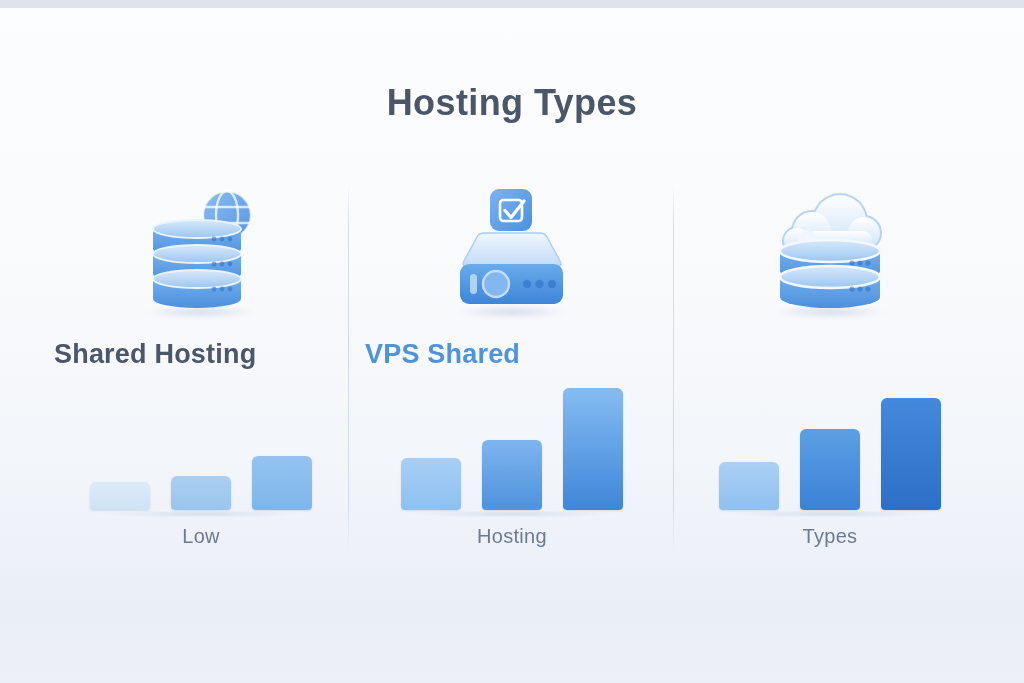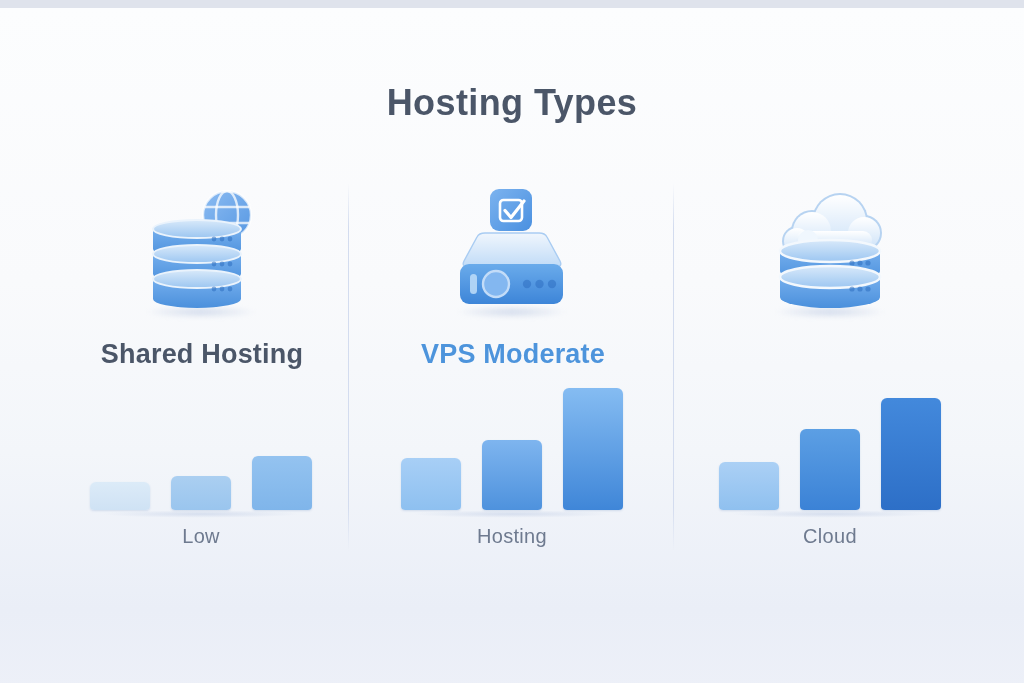--- a/index.html
+++ b/index.html
@@ -19,22 +19,22 @@
   .column{position:absolute;top:165px;width:310px;height:400px;}
   .icon-wrap{position:relative;width:132px;height:124px;margin:14px auto 0;}
   .icon-wrap svg{position:relative;display:block;width:132px;height:124px;z-index:2;}
   .icon-shadow{
     position:absolute;left:50%;transform:translateX(-50%);bottom:-10px;z-index:1;
     width:156px;height:18px;border-radius:50%;
     background:radial-gradient(50% 50% at 50% 50%,rgba(160,180,215,.42),rgba(160,180,215,0) 72%);
     filter:blur(2px);
   }
   .col-title{
-    position:absolute;top:166px;left:1px;width:100%;margin:0;
-    text-align:center;font-size:27px;font-weight:700;letter-spacing:.2px;color:#4b5668;
+    position:absolute;top:166px;left:8px;width:100%;margin:0;
+    font-size:27px;font-weight:700;letter-spacing:.2px;color:#4b5668;
   }
   .chart{
     position:absolute;top:210px;left:50%;transform:translateX(-50%);
     width:240px;height:127px;display:flex;align-items:flex-end;justify-content:center;gap:21px;
   }
   .bar{
     width:60px;border-radius:6px 6px 4px 4px;
     box-shadow:0 1px 2px rgba(120,150,200,.25);
   }
   .chart-floor{
@@ -157,21 +157,21 @@
           <circle cx="50" cy="97" r="13" fill="#83b7f0" stroke="#c3dcf8" stroke-width="2.4"></circle>
           <g fill="#2b6bbf" opacity=".5">
             <circle cx="81" cy="97" r="4.2"></circle>
               <circle cx="93.5" cy="97" r="4.2"></circle>
               <circle cx="106" cy="97" r="4.2"></circle>
           </g>
         </g>
       </svg>
       <div class="icon-shadow"></div>
     </div>
-    <h2 class="col-title" style="color: rgb(77, 148, 220);">VPS Moderate</h2>
+    <h2 class="col-title" style="color: rgb(77, 148, 220);">VPS Shared</h2>
     <div class="chart">
       <div class="bar" style="height: 52px; background: linear-gradient(rgb(168, 207, 246), rgb(142, 192, 240));"></div>
       <div class="bar" style="height: 70px; background: linear-gradient(rgb(126, 181, 239), rgb(78, 146, 221));"></div>
       <div class="bar" style="height: 122px; background: linear-gradient(rgb(133, 188, 242), rgb(63, 134, 216));"></div>
     </div>
     <div class="chart-floor"></div>
     <div class="level-label">Hosting</div>
   </section>
 
   <section class="column" style="left:675px">
@@ -231,16 +231,16 @@
         </g>
       </svg>
       <div class="icon-shadow"></div>
     </div>
     <div class="chart">
       <div class="bar" style="height: 48px; background: linear-gradient(rgb(171, 208, 245), rgb(143, 192, 239));"></div>
       <div class="bar" style="height: 81px; background: linear-gradient(rgb(92, 159, 228), rgb(59, 130, 214));"></div>
       <div class="bar" style="height: 112px; background: linear-gradient(rgb(67, 137, 220), rgb(45, 111, 199));"></div>
     </div>
     <div class="chart-floor"></div>
-    <div class="level-label">Cloud</div>
+    <div class="level-label">Types</div>
   </section>
 
 </div>
 
 </body></html>

